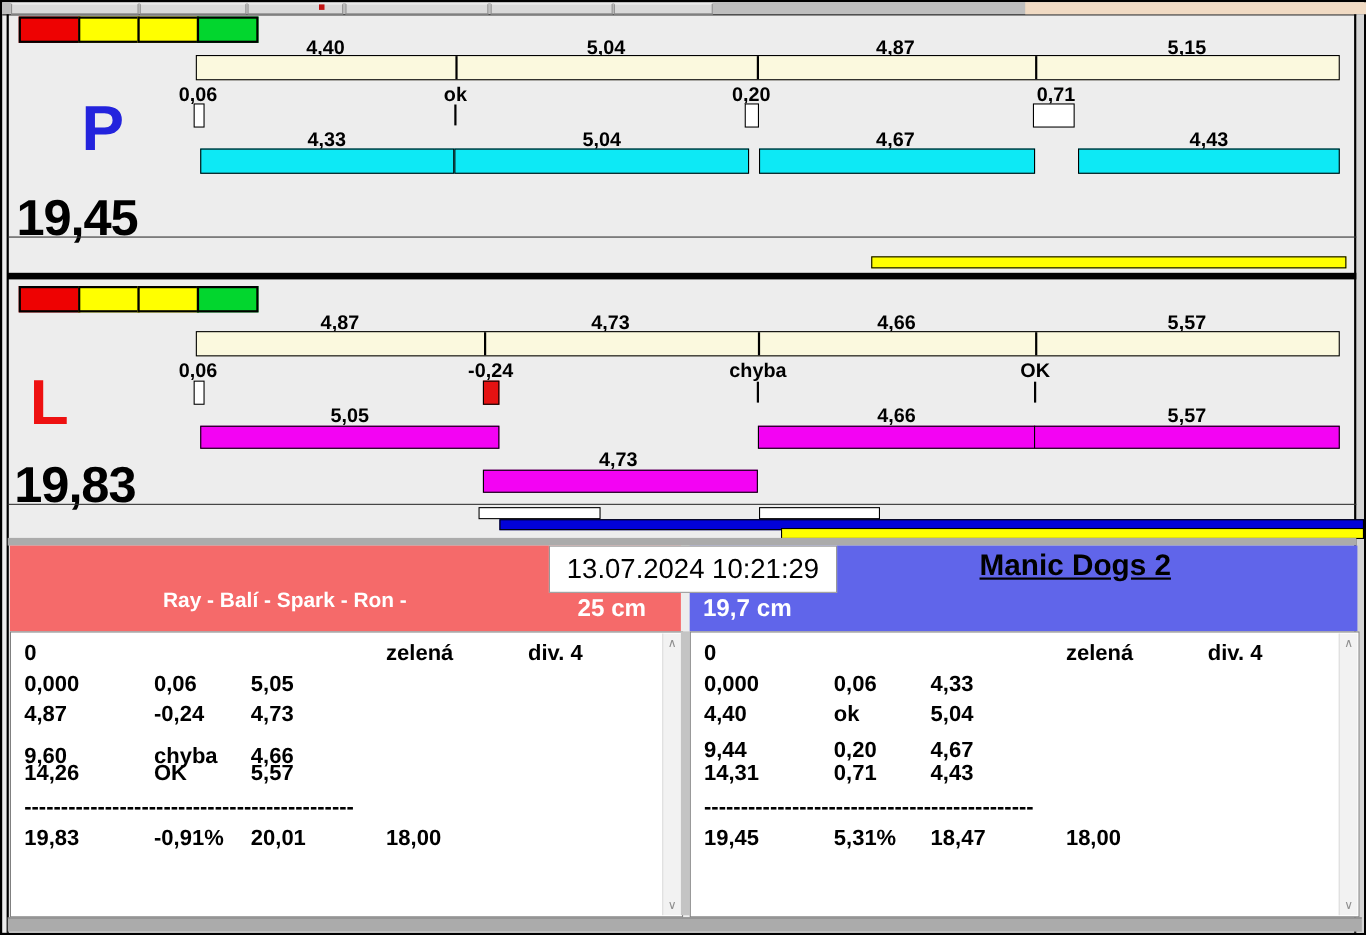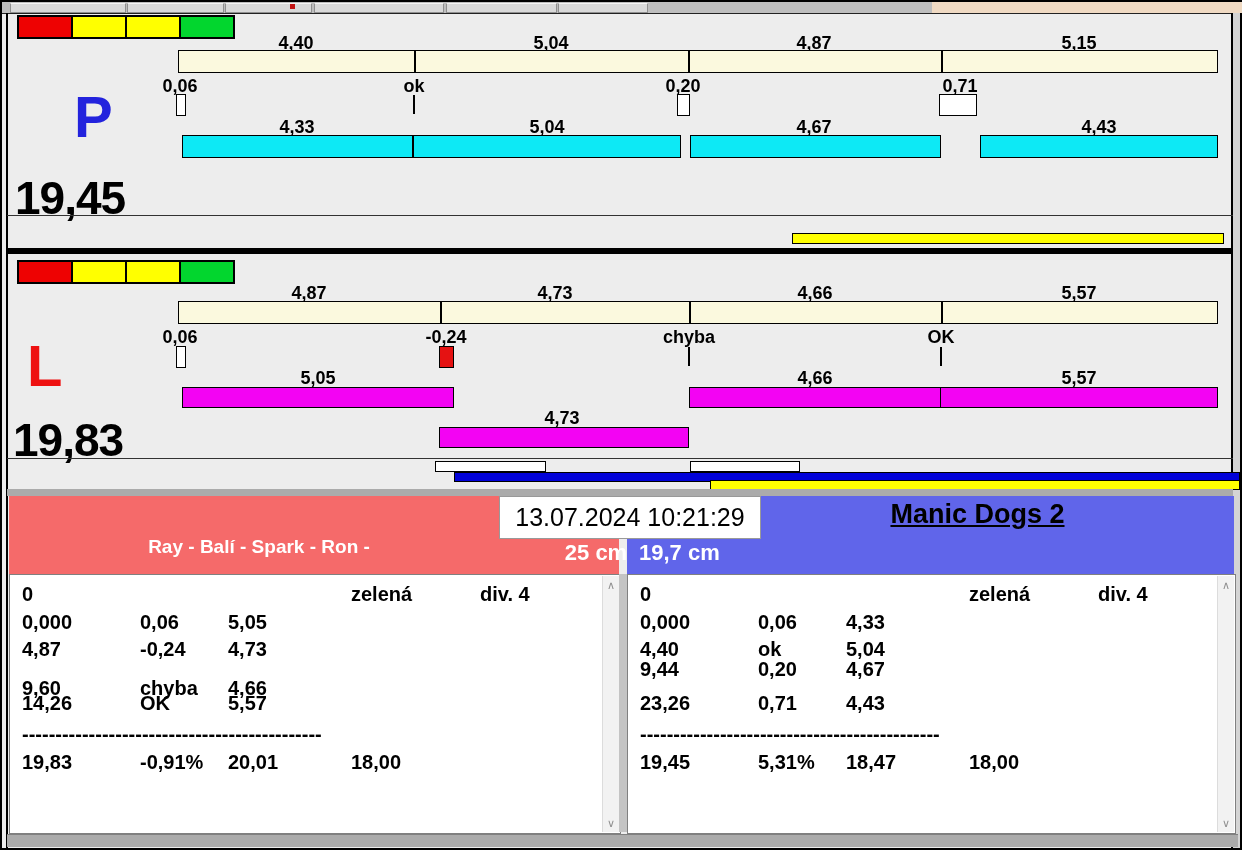--- a/index.html
+++ b/index.html
@@ -178,21 +178,21 @@
     <div class="wbar" style="left:433px;top:459px;width:109px;height:9px;"></div>
     <div class="wbar" style="left:688px;top:459px;width:108px;height:9px;"></div>
     <div class="bbar" style="left:452px;top:470px;width:784px;height:8px;"></div>
     <div class="ybar" style="left:708px;top:478px;width:528px;height:8px;"></div>
   </div>
 
   <div class="graysep" style="top:487px;height:7px;"></div>
 
   <div class="teamheader hdr-left">
     <div class="team-members" style="left:0;width:500px;">Ray - Balí - Spark - Ron -</div>
-    <div class="team-size" style="left:537px;width:100px;text-align:center;">25 cm</div>
+    <div class="team-size" style="left:516px;width:100px;">25 cm</div>
   </div>
   <div class="teamheader hdr-right">
     <div class="team-title" style="left:112px;width:477px;text-decoration:underline;">Manic Dogs 2</div>
     <div class="team-size" style="left:12px;width:120px;">19,7 cm</div>
   </div>
   <div class="timestampbox">13.07.2024 10:21:29</div>
 
   <div class="result-panel" style="left:7px;width:610px;">
     <div class="trow" style="top:8px;">
       <span class="c1">0</span>
@@ -245,27 +245,27 @@
     <div class="trow" style="top:36px;">
       <span class="c1">0,000</span>
       <span class="c2">0,06</span>
       <span class="c3">4,33</span>
     </div>
     <div class="trow" style="top:63px;">
       <span class="c1">4,40</span>
       <span class="c2">ok</span>
       <span class="c3">5,04</span>
     </div>
-    <div class="trow" style="top:83px;text-align:right;">
+    <div class="trow" style="top:96px;text-align:right;">
       <span class="c1">9,44</span>
       <span class="c2">0,20</span>
       <span class="c3">4,67</span>
     </div>
     <div class="trow" style="top:117px;">
-      <span class="c1">23,26</span>
+      <span class="c1">14,31</span>
       <span class="c2">0,71</span>
       <span class="c3">4,43</span>
     </div>
     <div class="trow" style="top:148px;">
       <span class="c1">---------------------------------------------</span>
     </div>
     <div class="trow" style="top:176px;">
       <span class="c1">19,45</span>
       <span class="c2">5,31%</span>
       <span class="c3">18,47</span>

